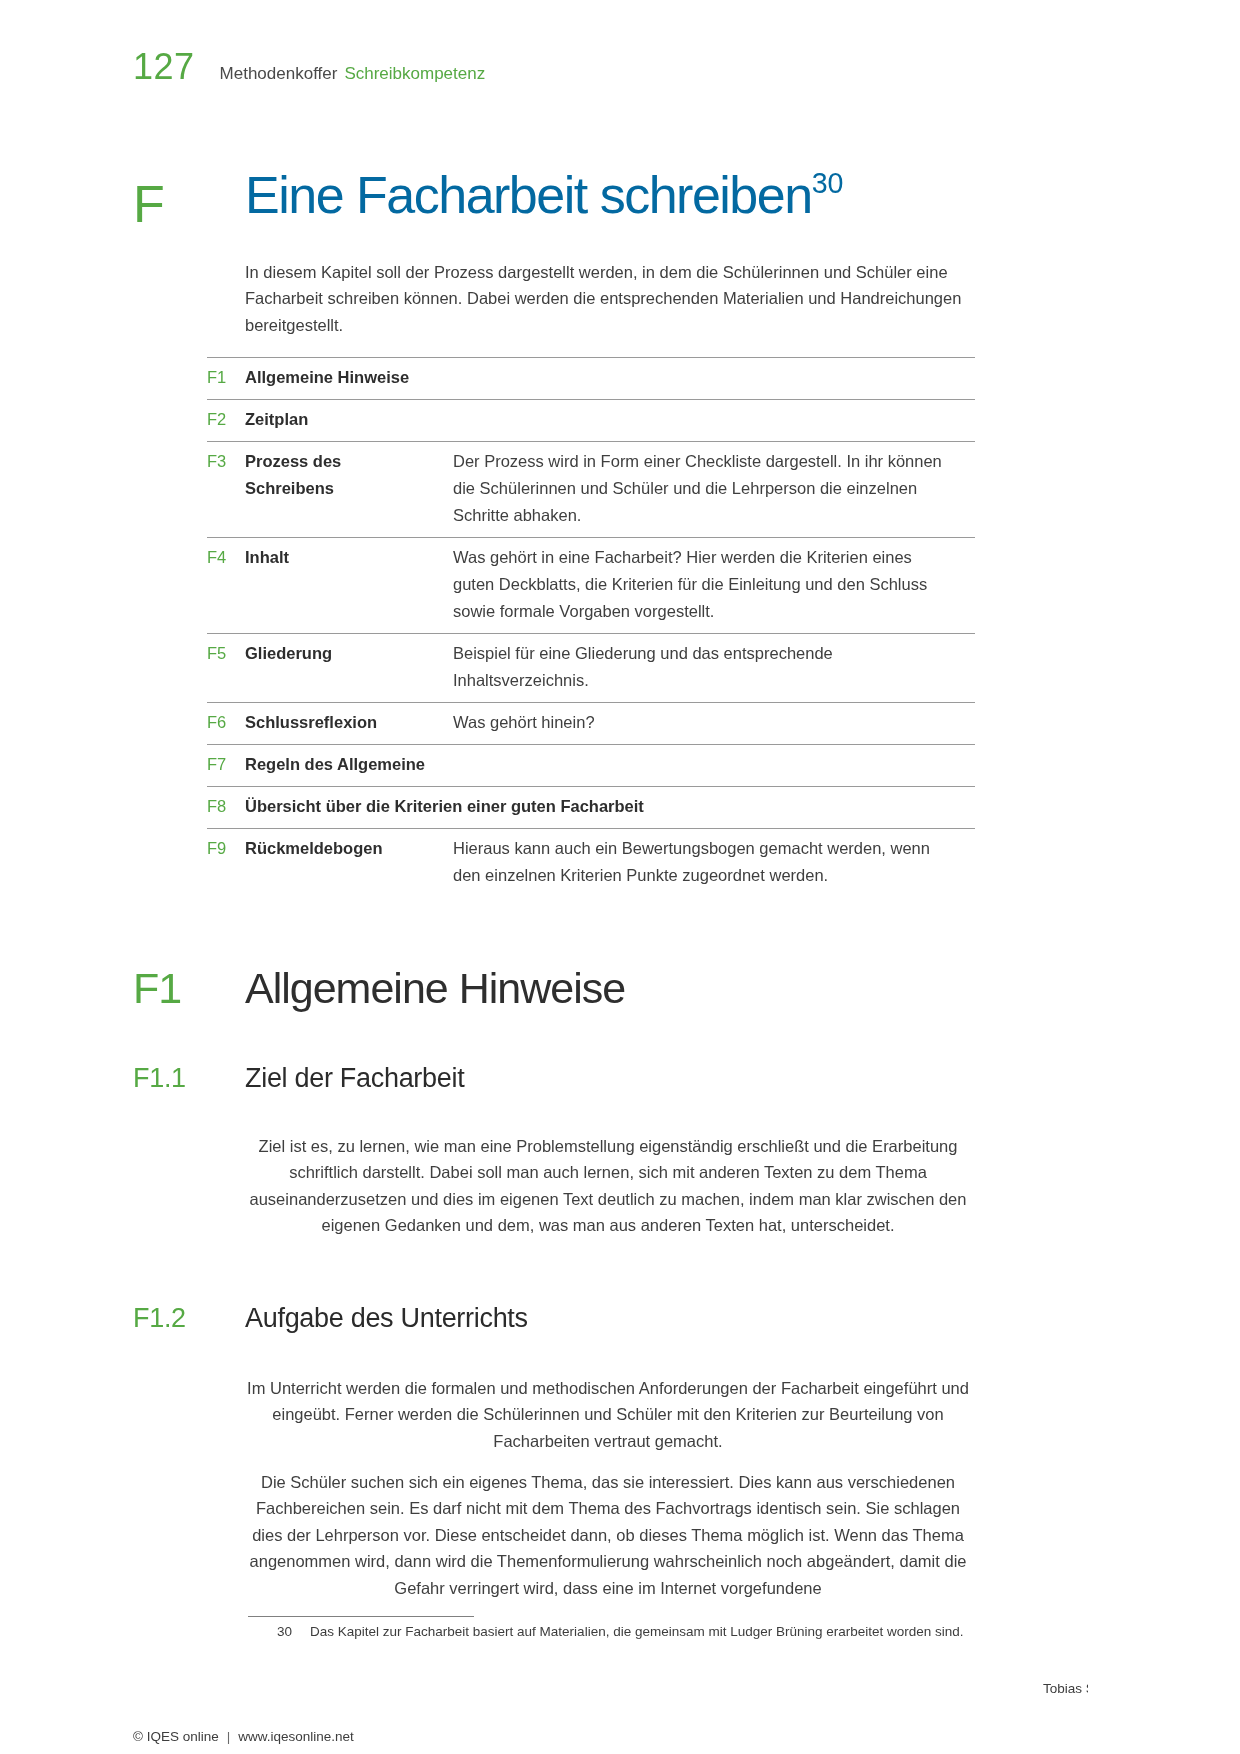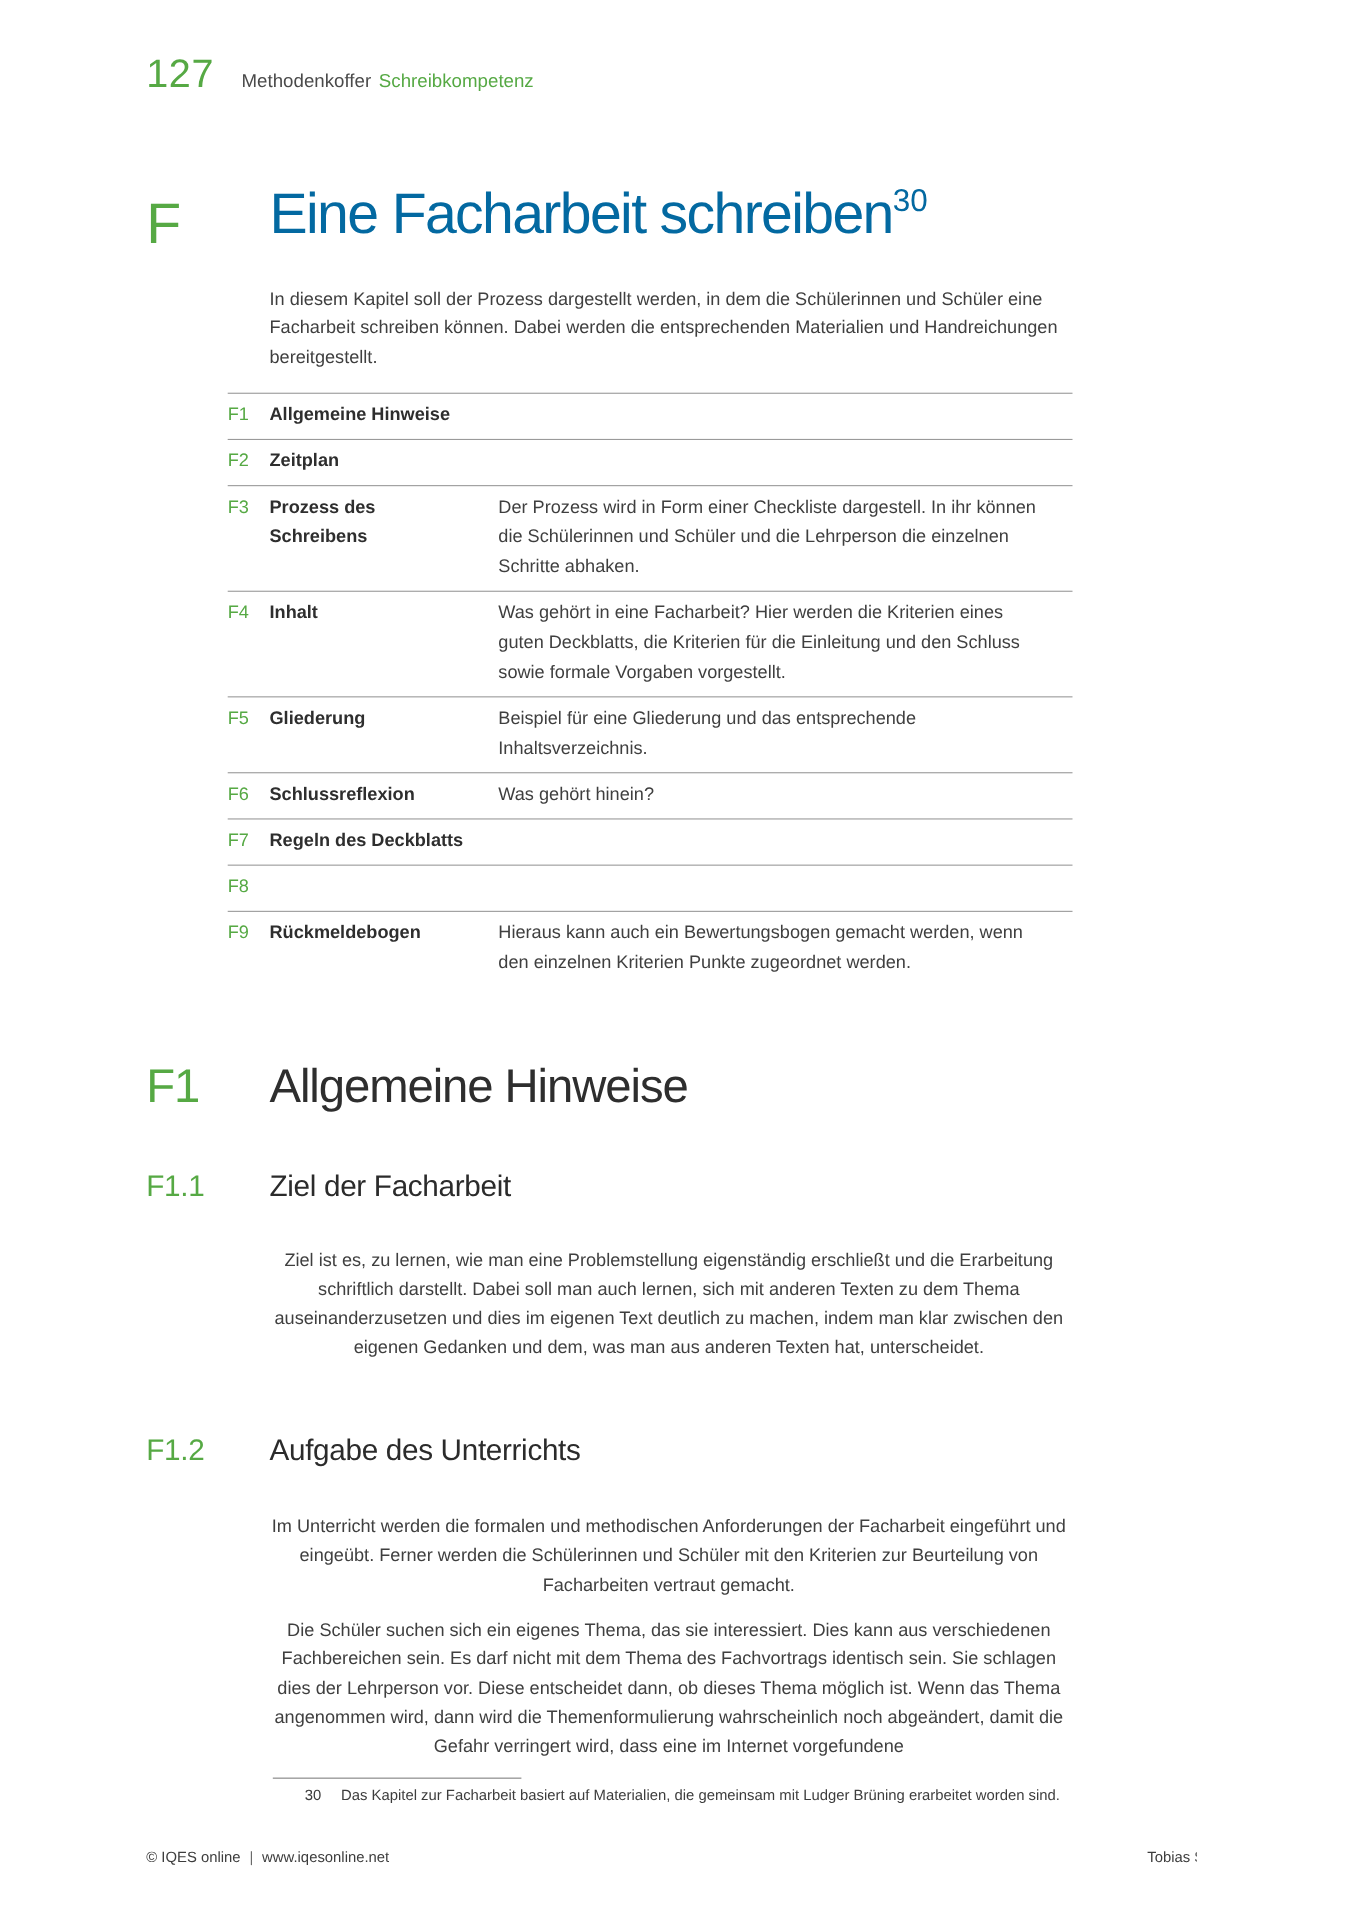--- a/index.html
+++ b/index.html
@@ -38,21 +38,21 @@
   .sec-h2 .sec-id, .sec-h2 .sec-title { font-size:27px; font-weight:400; letter-spacing:-0.3px; line-height:1.15; }
   .sec-h2 .sec-title { color:#2b2b2b; }
 
   .para { position:absolute; left:245px; width:726px; font-size:16.5px; line-height:26.5px;text-align:center; }
 
   
   .fn-rule { position:absolute; top:1616px; left:248px; width:226px; height:1px; background:#808080; }
   .footnote { position:absolute; top:1622px; left:277px; width:860px; font-size:13.5px; line-height:19px; display:flex; color:#3d3d3d; }
   .fn-ref { flex:0 0 33px; }
   .page-footer { position:absolute; top:1681px; left:133px; width:988px; display:flex; justify-content:space-between; font-size:13.5px; color:#3d3d3d; }
-  .footer-left { display:flex; align-items:flex-end; }
+  .footer-left { display:flex; align-items:flex-end;margin-top:48px; }
   .footer-divider { margin:0 8px; color:#6a6a6a; }
 </style>
 </head>
 <body>
 
 <div class="page">
 
   <div class="running-head">
     <span class="page-number">127</span>
     <span class="head-title">Methodenkoffer</span>
@@ -90,24 +90,25 @@
       <span class="ov-title">Gliederung</span>
       <span class="ov-desc">Beispiel für eine Gliederung und das entsprechende Inhaltsverzeichnis.</span>
     </div>
     <div class="ov-row">
       <span class="ov-id">F6</span>
       <span class="ov-title">Schlussreflexion</span>
       <span class="ov-desc">Was gehört hinein?</span>
     </div>
     <div class="ov-row">
       <span class="ov-id">F7</span>
-      <span class="ov-title wide">Regeln des Deckblatts</span>
+      <span class="ov-title wide">Regeln des Allgemeine</span>
     </div>
     <div class="ov-row">
       <span class="ov-id">F8</span>
+      <span class="ov-title wide">Übersicht über die Kriterien einer guten Facharbeit</span>
     </div>
     <div class="ov-row">
       <span class="ov-id">F9</span>
       <span class="ov-title">Rückmeldebogen</span>
       <span class="ov-desc">Hieraus kann auch ein Bewertungsbogen gemacht werden, wenn den einzelnen Kriterien Punkte zugeordnet werden.</span>
     </div>
   </div>
 
   <div class="sec sec-h1" style="top:965px;">
     <span class="sec-id">F1</span>

